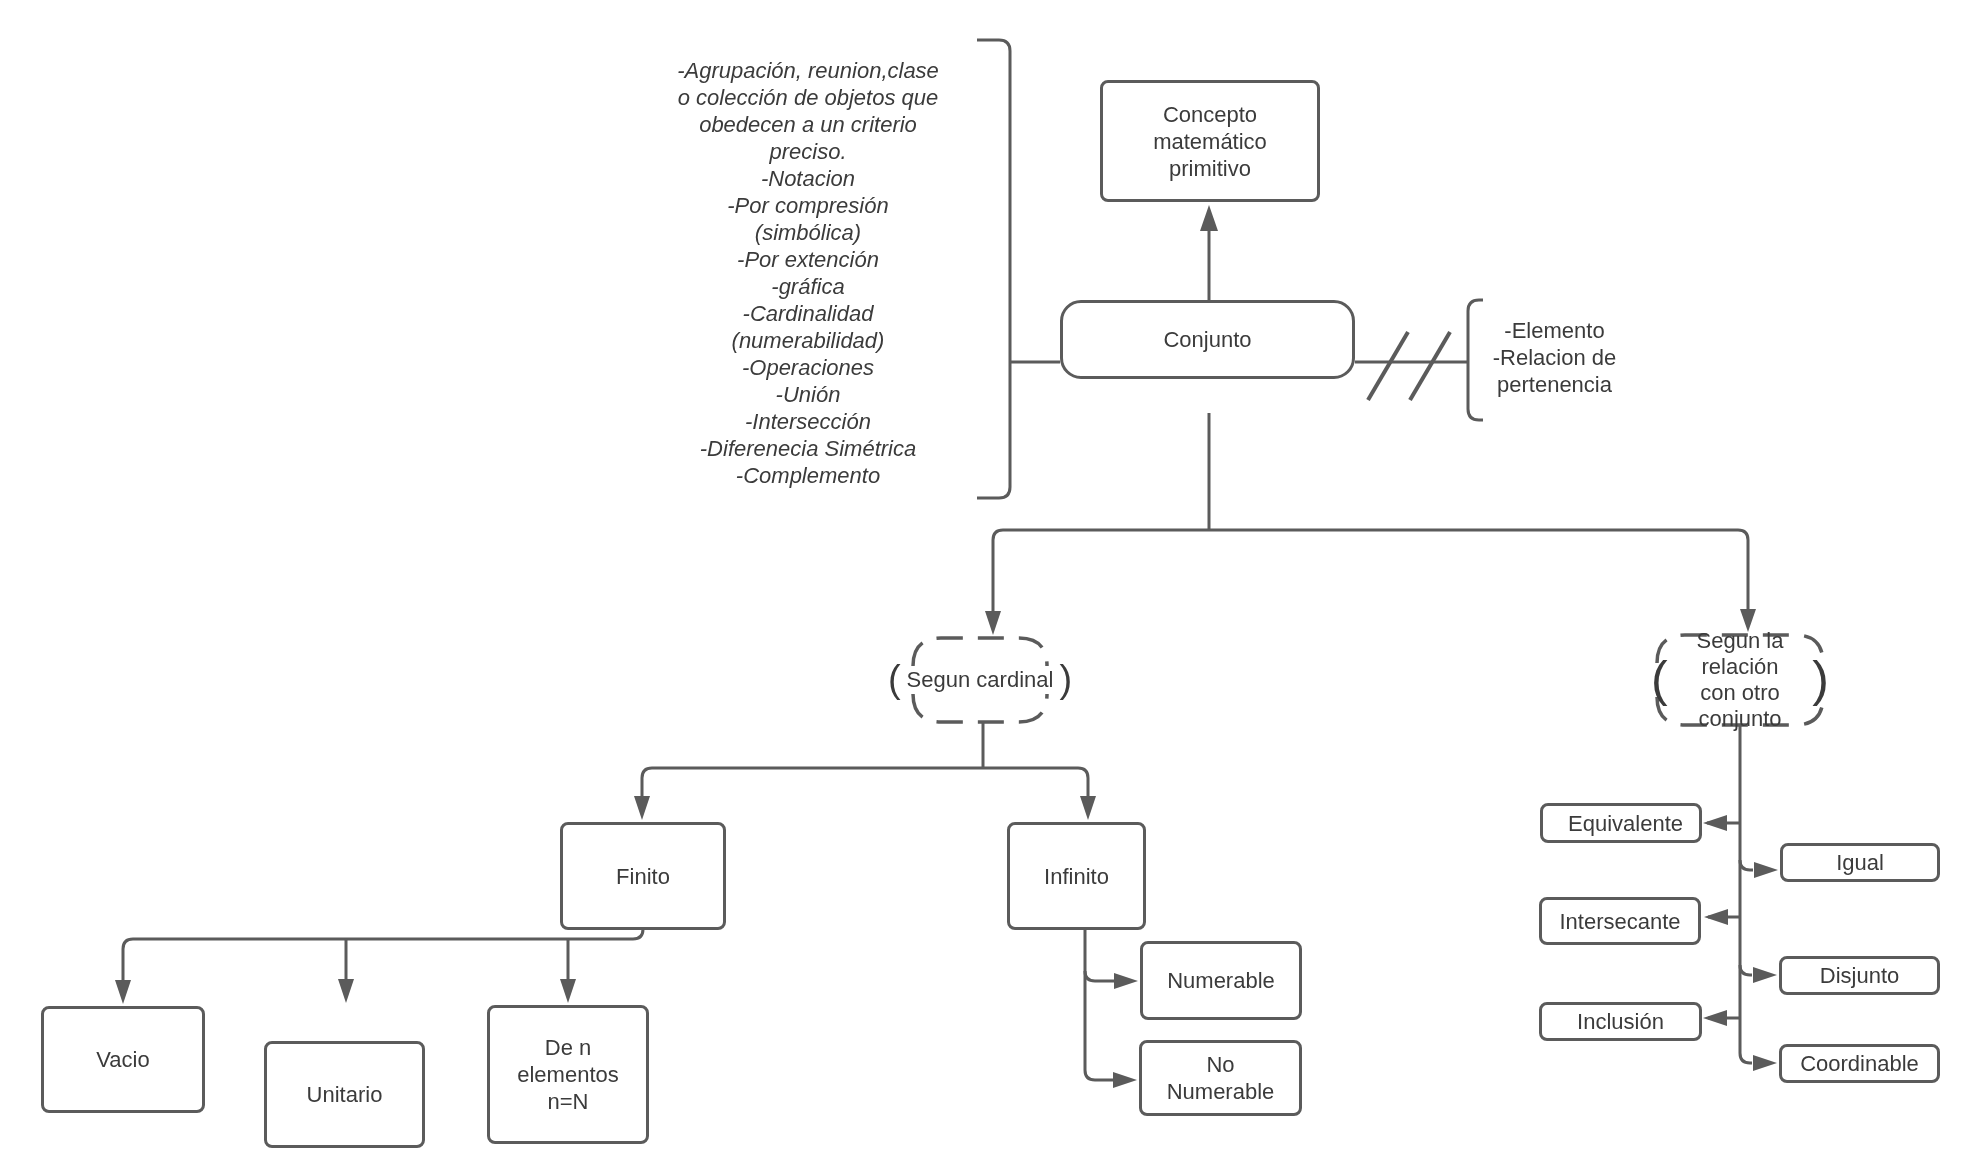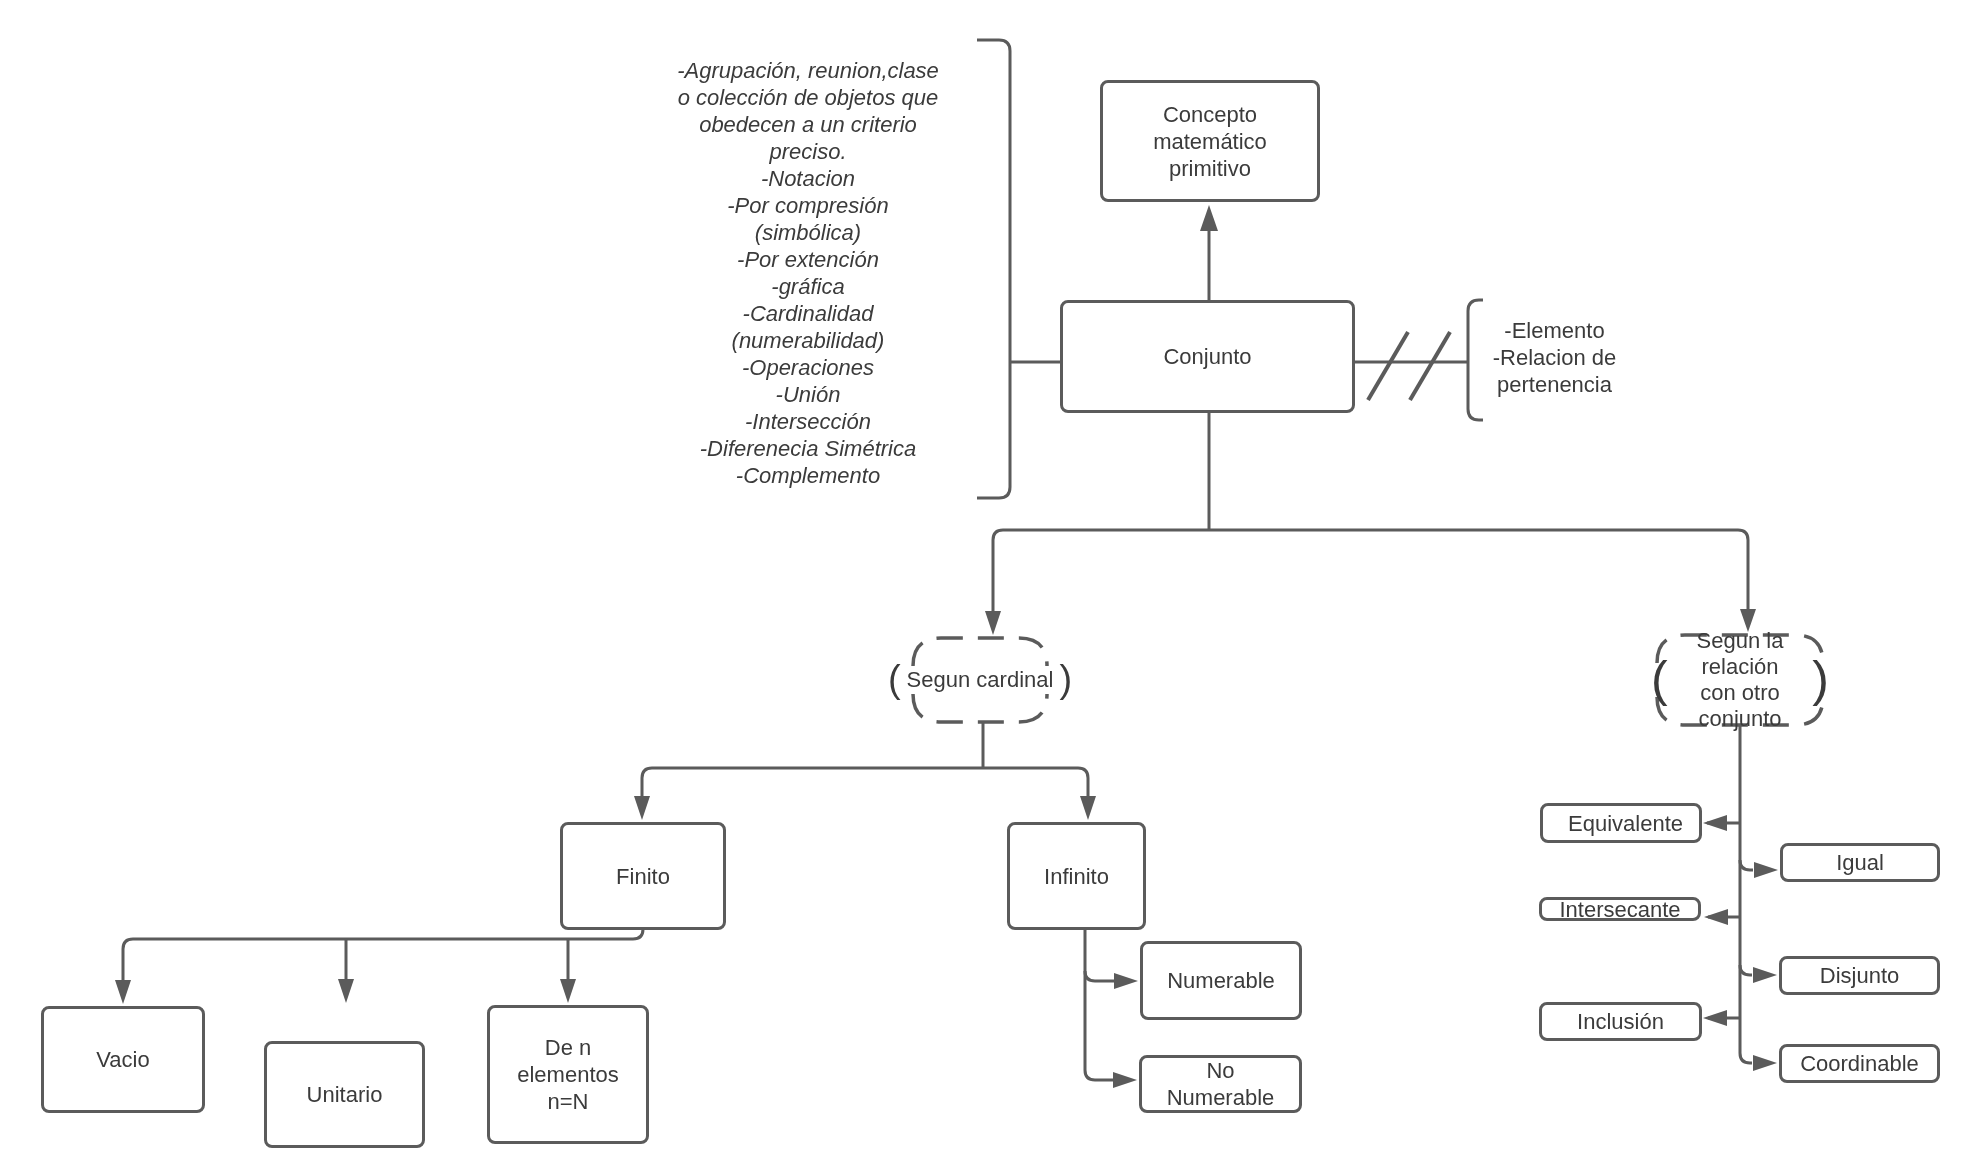--- a/index.html
+++ b/index.html
@@ -134,21 +134,21 @@
   <div class="notes" style="left:1472px;top:317px;width:165px;">-Elemento
 -Relacion de
 pertenencia</div>
 
   <div class="box" style="left:1100px;top:80px;width:220px;height:122px;">
     <span>Concepto
 matemático
 primitivo</span>
   </div>
 
-  <div class="box" style="left:1060px;top:300px;width:295px;height:113px;">
+  <div class="box" style="left:1060px;top:300px;width:295px;height:79px;border-radius:21px;">
     <span>Conjunto</span>
   </div>
 
   <div class="ghost" style="left:880px;top:638px;width:200px;height:84px;">
     <span class="paren">(</span>
     <span>Segun cardinal</span>
     <span class="paren">)</span>
   </div>
 
   <div class="ghost" style="left:1645px;top:635px;width:190px;height:90px;">
@@ -177,30 +177,30 @@
   <div class="box" style="left:487px;top:1005px;width:162px;height:139px;">
     <span>De n
 elementos
 n=N</span>
   </div>
 
   <div class="box" style="left:1140px;top:941px;width:162px;height:79px;">
     <span>Numerable</span>
   </div>
 
-  <div class="box" style="left:1139px;top:1040px;width:163px;height:58px;margin-top:15px;">
+  <div class="box" style="left:1139px;top:1040px;width:163px;height:76px;">
     <span>No
 Numerable</span>
   </div>
 
   <div class="box" style="left:1540px;top:803px;width:162px;height:40px;padding-left:9px;">
     <span>Equivalente</span>
   </div>
 
-  <div class="box" style="left:1539px;top:897px;width:162px;height:24px;">
+  <div class="box" style="left:1539px;top:897px;width:162px;height:48px;">
     <span>Intersecante</span>
   </div>
 
   <div class="box" style="left:1539px;top:1002px;width:163px;height:39px;">
     <span>Inclusión</span>
   </div>
 
   <div class="box" style="left:1780px;top:843px;width:160px;height:39px;">
     <span>Igual</span>
   </div>

